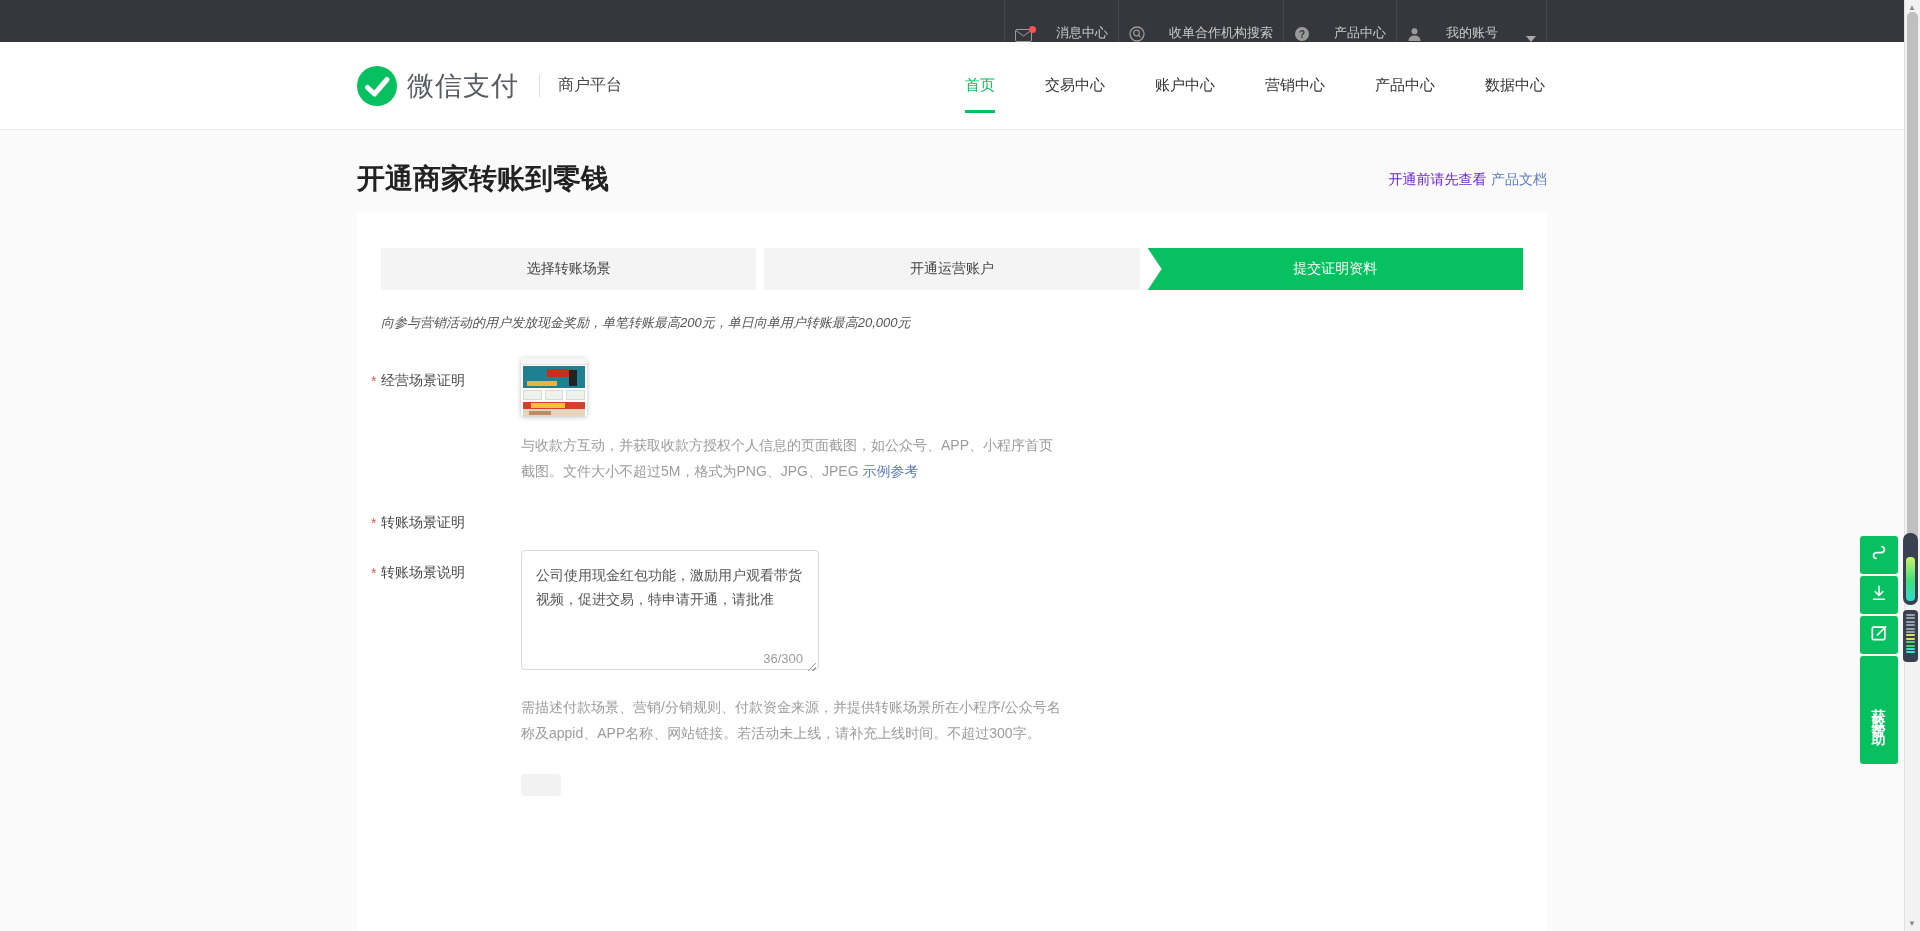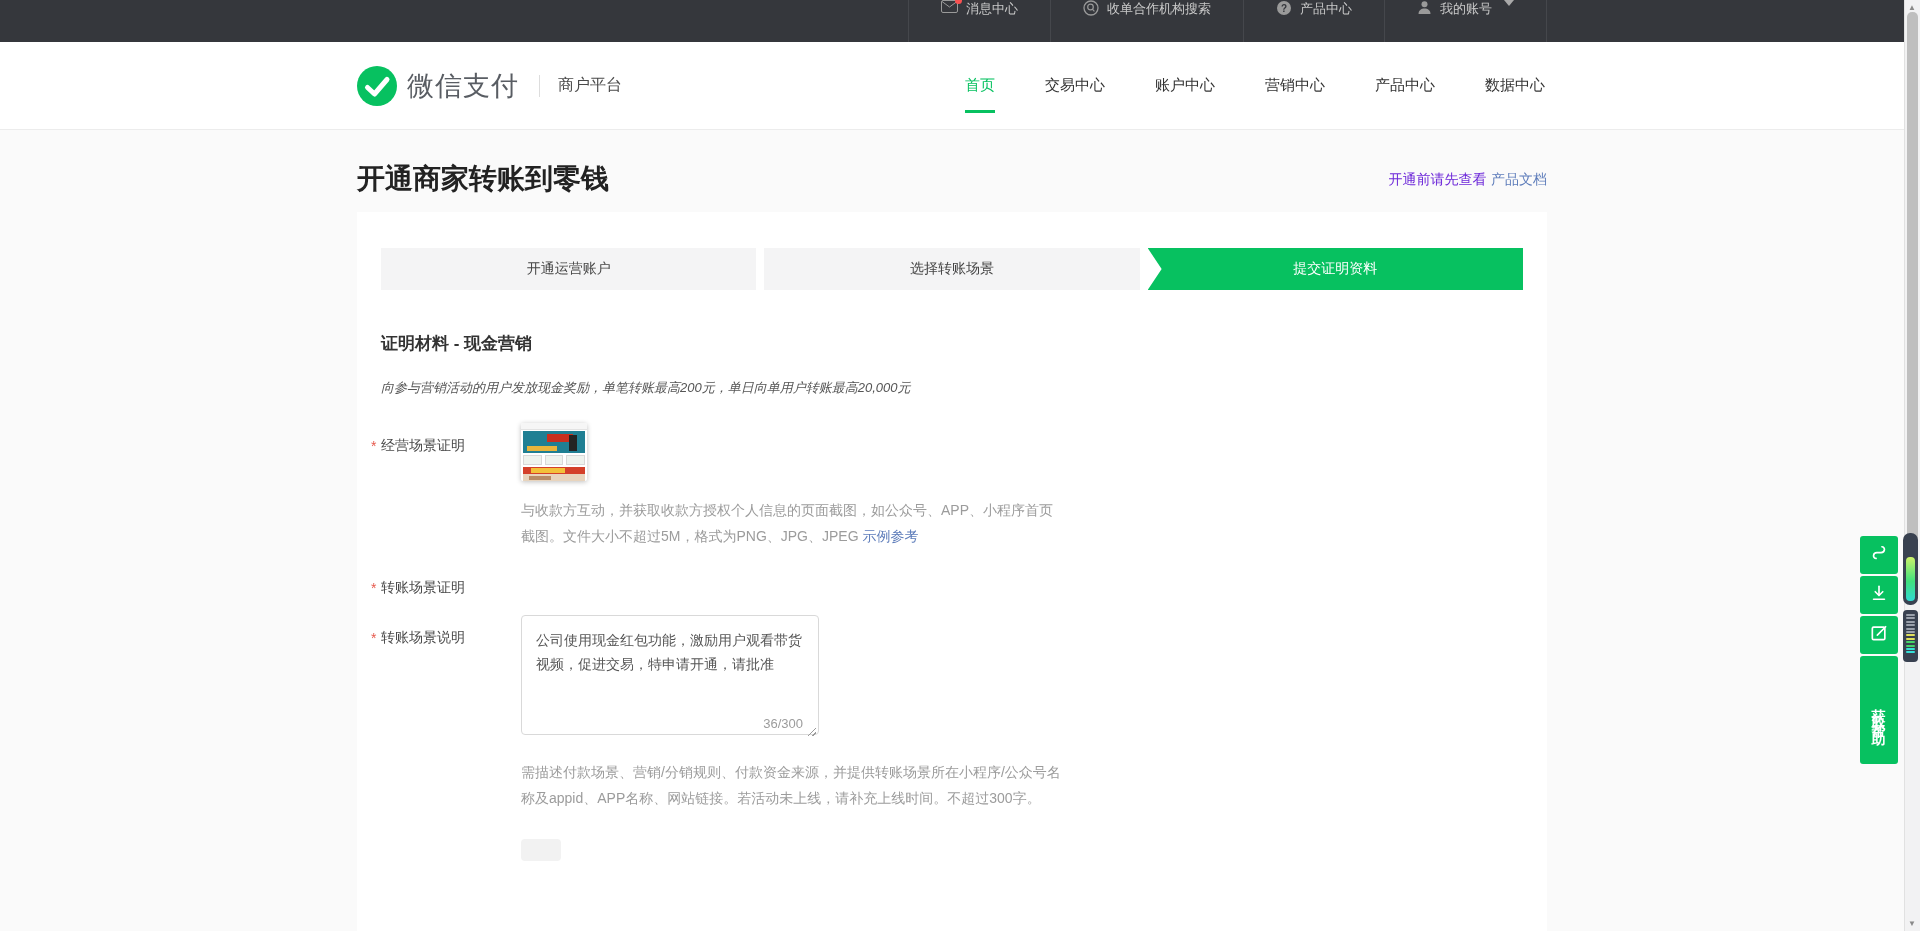--- a/index.html
+++ b/index.html
@@ -2,21 +2,21 @@
 <html><head>
 <meta charset="utf-8">
 <style>
   * { margin:0; padding:0; box-sizing:border-box; }
   html,body { width:1920px; height:931px; overflow:hidden; font-family:"Liberation Sans",sans-serif; background:#fafafa; }
   .viewport { width:1904px; height:931px; position:relative; }
 
   
   .topbar { height:42px; background:#35373c; }
   .topbar-inner { width:1190px; margin:0 auto; height:100%; display:flex; justify-content:flex-end; align-items:stretch; }
-  .top-item { display:flex; align-items:flex-start; gap:8px; padding:0 32px; color:#c9c9c9; font-size:13px; cursor:pointer; border-left:1px solid #45474c; }
+  .top-item { display:flex; align-items:flex-end; gap:24px; padding:0 10px; color:#c9c9c9; font-size:13px; cursor:pointer; border-left:1px solid #45474c; }
   .top-item:last-child { border-right:1px solid #45474c; }
   .top-item svg { display:block; }
   .mail-wrap { position:relative; }
   .red-dot { position:absolute; top:-3px; right:-4px; width:7px; height:7px; border-radius:50%; background:#fa5151; }
   .caret-down { width:0; height:0; border-left:5px solid transparent; border-right:5px solid transparent; border-top:6px solid #a9a9a9; margin-left:4px; }
 
   
   .header { height:88px; background:#fff; border-bottom:1px solid #ececec; }
   .header-inner { width:1190px; margin:0 auto; height:100%; display:flex; align-items:center; justify-content:space-between; }
   .brand { display:flex; align-items:center; }
@@ -188,26 +188,25 @@
       <span class="page-title">开通商家转账到零钱</span>
       <span>
         <span class="doc-hint">开通前请先查看</span>
         <span class="doc-link">产品文档</span>
       </span>
     </div>
 
     <div class="card">
 
       <div class="steps">
+        <div class="step">选择转账场景</div>
         <div class="step">开通运营账户</div>
-        <div class="step">选择转账场景</div>
         <div class="step active">提交证明资料</div>
       </div>
 
-      <div class="section-title">证明材料 - 现金营销</div>
       <div class="section-desc">向参与营销活动的用户发放现金奖励，单笔转账最高200元，单日向单用户转账最高20,000元</div>
 
       <div class="row row-1">
         <div class="row-label">
           <span class="req">*</span>
           <span>经营场景证明</span>
         </div>
         <div class="row-content">
           <div class="thumb thumb-1">
             <i class="t1-topbar"></i>

